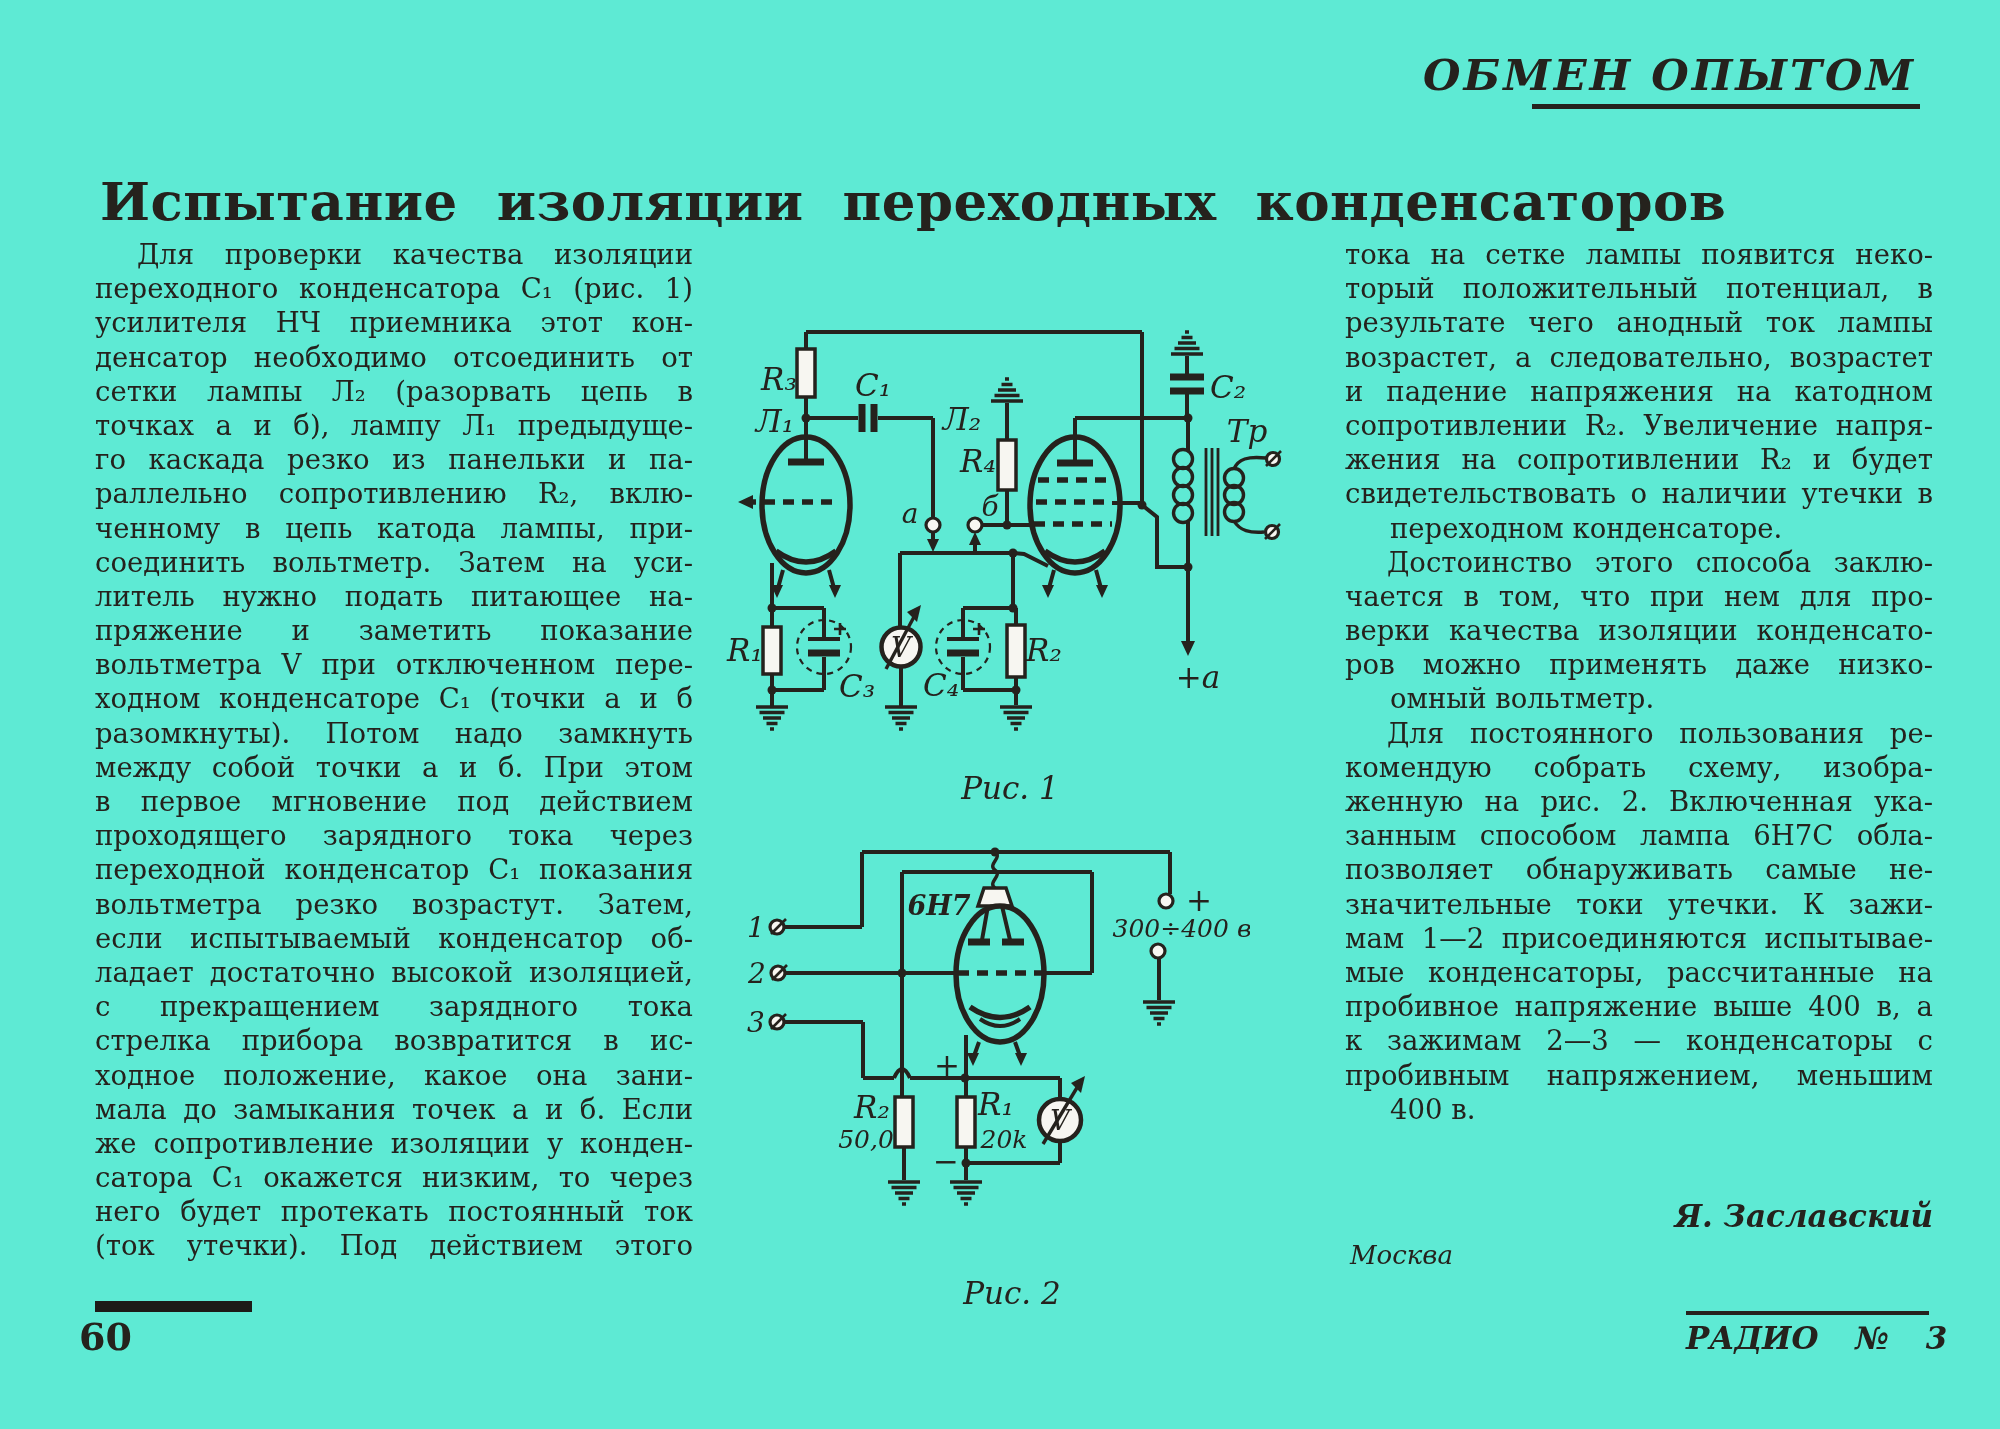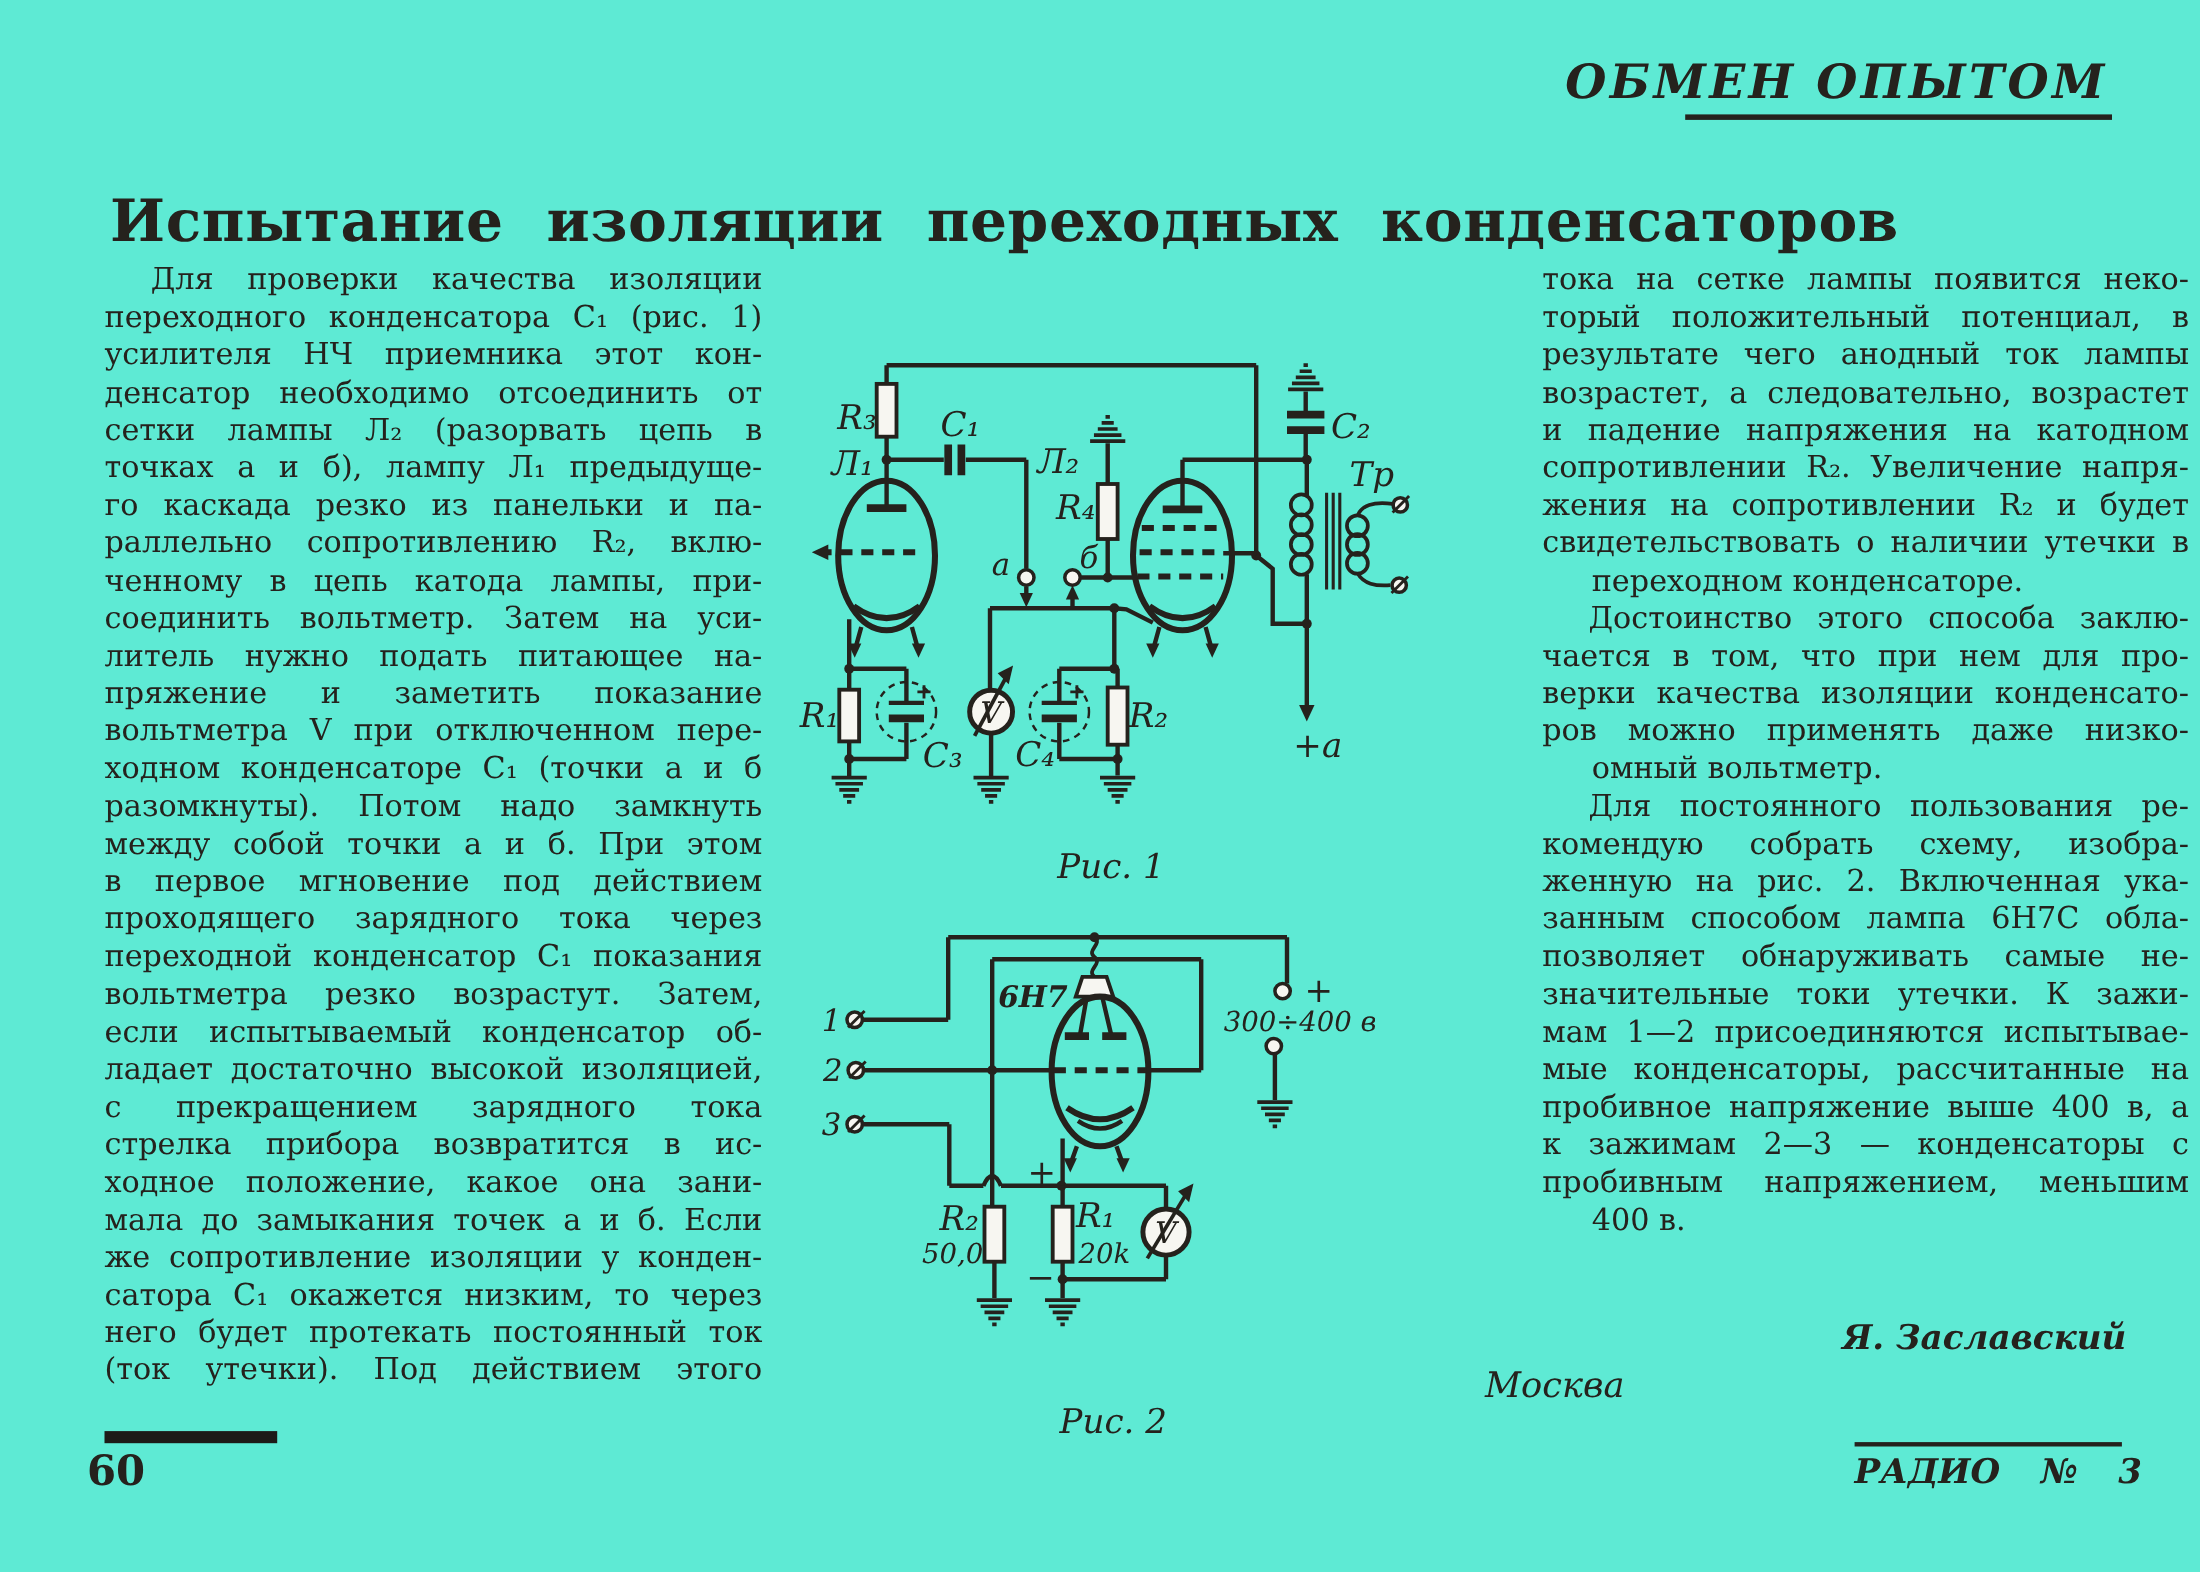--- a/index.html
+++ b/index.html
@@ -16,34 +16,34 @@
   }
   .rubric-rule { position:absolute; top:104px; left:1532px; width:388px; height:5px; background:#25221d; }
   .title {
     position:absolute; top:134px; left:100px; right:100px;
     text-align:left; font-size:53px; font-weight:bold;
     word-spacing:20px; letter-spacing:0.5px; white-space:nowrap;
   }
   
   .col { position:absolute; top:237px; font-size:27.5px; }
   .col-left  { left:95px;  width:598px; }
-  .col-right { left:1402px; width:588px; }
+  .col-right { left:1345px; width:588px; }
   .tline {
     line-height:34.2px; height:34.2px; white-space:nowrap;
     text-align:justify; text-align-last:justify;
   }
   .tline.ind { text-indent:42px; }
   .tline.end { text-align-last:left;margin-left:45px; }
   
   .caption { position:absolute; font-size:31px; font-style:italic; width:160px; text-align:center; }
   .cap1 { left:930px; top:770px; }
   .cap2 { left:932px; top:1230px;margin-top:45px; }
   .author { position:absolute; left:1345px; width:588px; top:1198px; text-align:right;
             font-size:31px; font-weight:bold; font-style:italic; }
-  .city { position:absolute; left:1350px; top:1240px; font-size:32px; font-style:italic; }
+  .city { position:absolute; left:1350px; top:1240px; font-size:26px; font-style:italic; }
   .pagenum-bar { position:absolute; left:95px; top:1301px; width:157px; height:11px; background:#1d1b18; }
   .pagenum { position:absolute; left:79px; top:1314px; font-size:38px; font-weight:bold; }
   .journal-rule { position:absolute; left:1686px; top:1311px; width:243px; height:4px; background:#25221d; }
   .journal { position:absolute; left:1686px; top:1320px; width:260px; font-size:31px;
              font-weight:bold; font-style:italic; word-spacing:26px; white-space:nowrap; }
   
   svg.fig { position:absolute; }
   .w    { stroke:#25221d; stroke-width:4;   fill:none; }
   .w5   { stroke:#25221d; stroke-width:5.5; fill:none; }
   .bar  { stroke:#25221d; stroke-width:7;   fill:none; }

